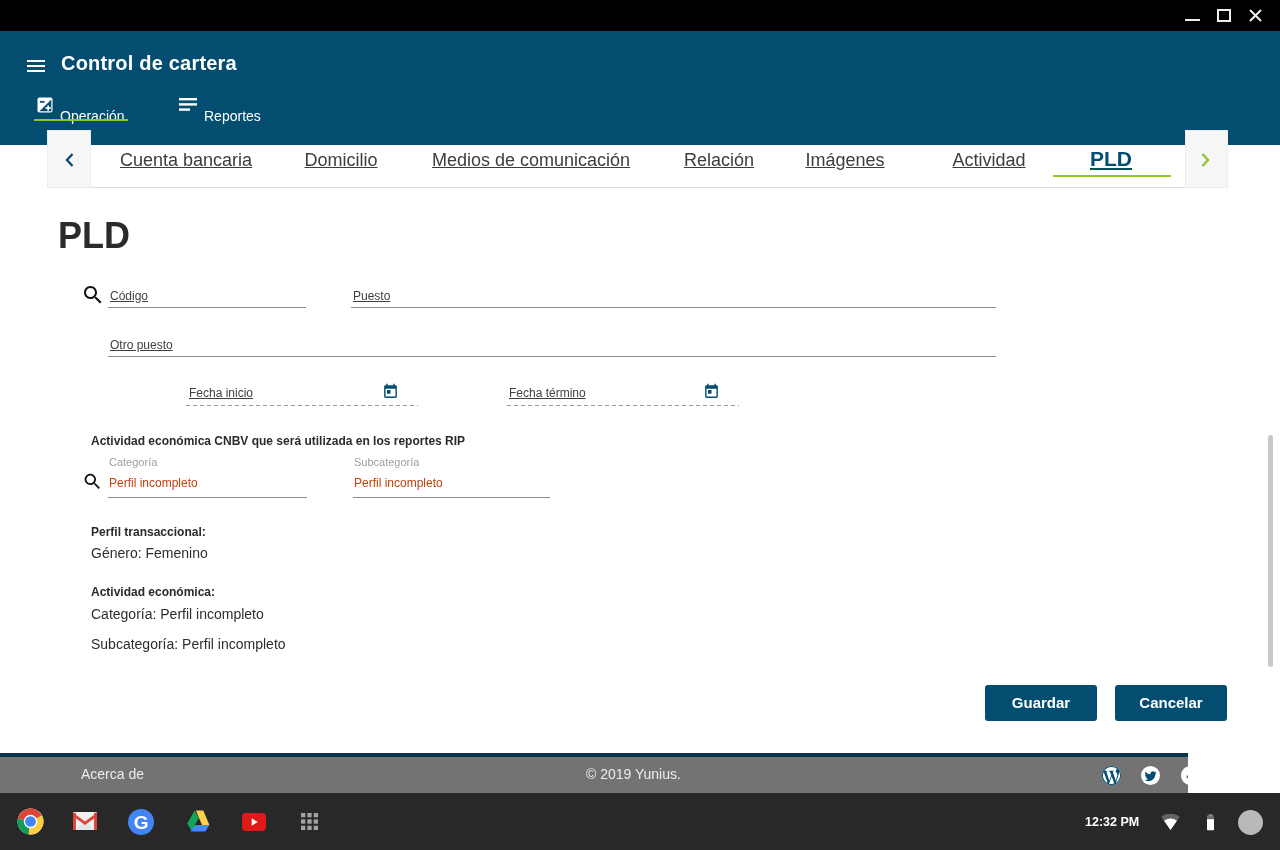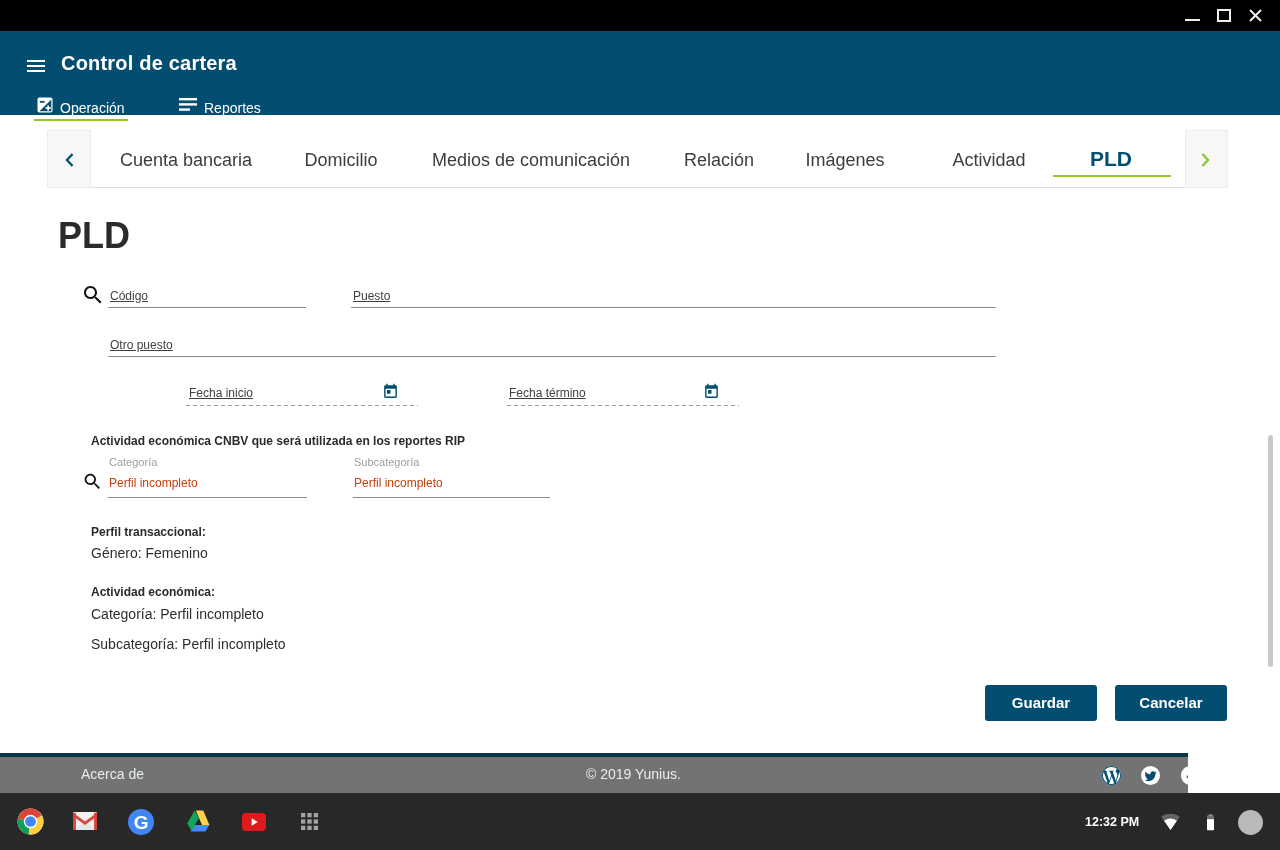--- a/index.html
+++ b/index.html
@@ -4,33 +4,33 @@
 <style>
 * { margin:0; padding:0; box-sizing:border-box; }
 html,body { width:1280px; height:850px; overflow:hidden; }
 body { font-family:"Liberation Sans", sans-serif; position:relative; background:#fff; }
 .abs { position:absolute; }
 
 
 #titlebar { left:0; top:0; width:1280px; height:31px; background:#000; }
 
 
-#appheader { left:0; top:31px; width:1280px; height:84px; background:#034e70; }
+#appheader { left:0; top:31px; width:1280px; height:114px; background:#034e70; }
 #hamburger { left:27px; top:28.5px; width:18px; height:15px; }
 #hamburger div { position:absolute; left:0; width:18px; height:2.6px; background:#fff; }
 #apptitle { left:61px; top:21px; font-size:20px; font-weight:bold; color:#fff; letter-spacing:0.2px; }
-.hdrtab { top:69px; height:18px; color:#fff; font-size:14px; }
+.hdrtab { top:77px; height:18px; color:#fff; font-size:14px; }
 #tab-underline { left:33.5px; top:87.5px; width:94px; height:2px; background:#8fc732; }
 
 
 .chevbox { top:130px; height:58px; background:#f7f7f7; border:1px solid #ececec; }
 #chevL { left:47px; width:44px; }
 #chevR { left:1185px; width:43px; }
 #tabstrip-border { left:91px; top:187px; width:1094px; height:1px; background:#ddd; }
-.tab { top:150px; font-size:18px; color:#3d3d3d; transform:translateX(-50%); white-space:nowrap; }
+.tab { top:150px; font-size:18px; color:#3d3d3d; transform:translateX(-50%); white-space:nowrap;text-decoration:underline; }
 #tab-pld { font-size:21px; font-weight:bold; color:#034e70; top:147px; }
 #pld-underline { left:1053px; top:175px; width:118px; height:2px; background:#8fc732; }
 
 
 #pld-h1 { left:58px; top:215px; font-size:36px; font-weight:bold; color:#2b2b2b; }
 .flabel { font-size:12px; color:#3f3f3f;text-decoration:underline; }
 .uline { height:1px; background:#8b8b8b; }
 .dline { height:1px; background:repeating-linear-gradient(90deg,#999 0 4px,transparent 4px 7px); }
 .glabel { font-size:11px; color:#9e9e9e; }
 .val { font-size:12px; color:#c2410c; }

